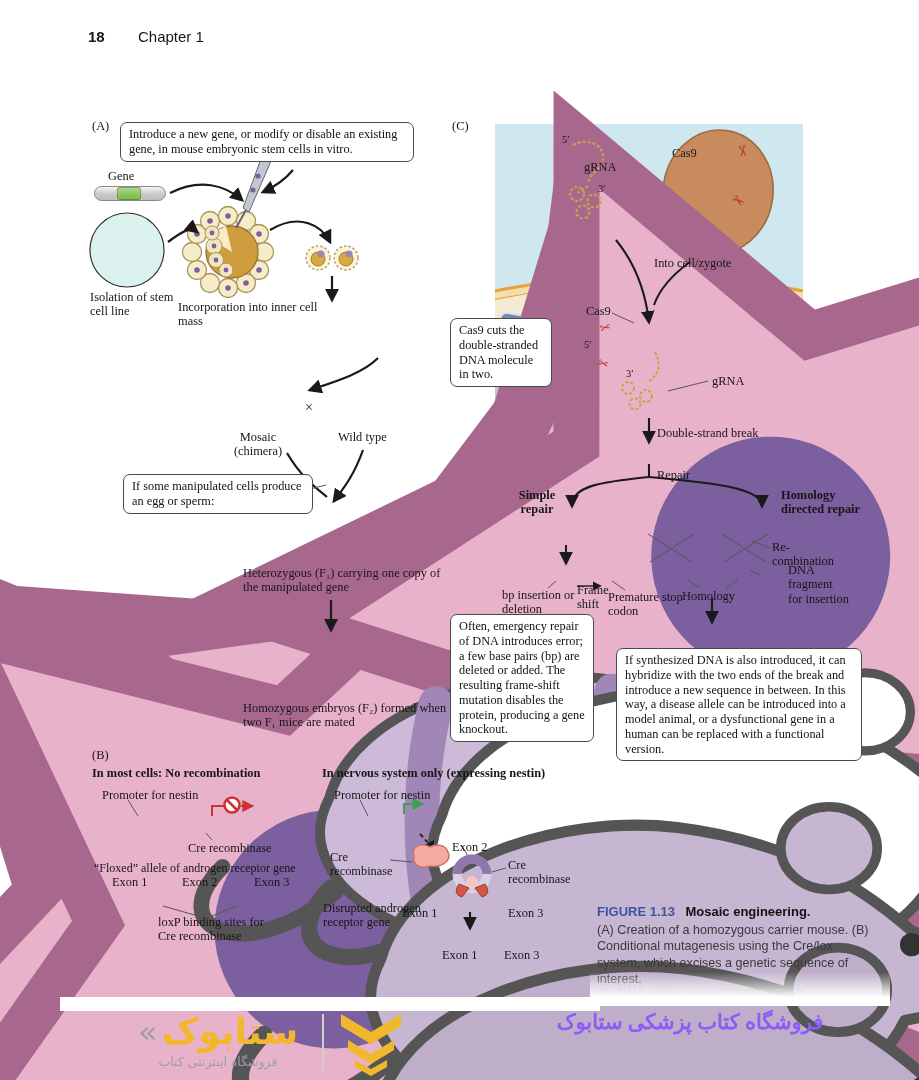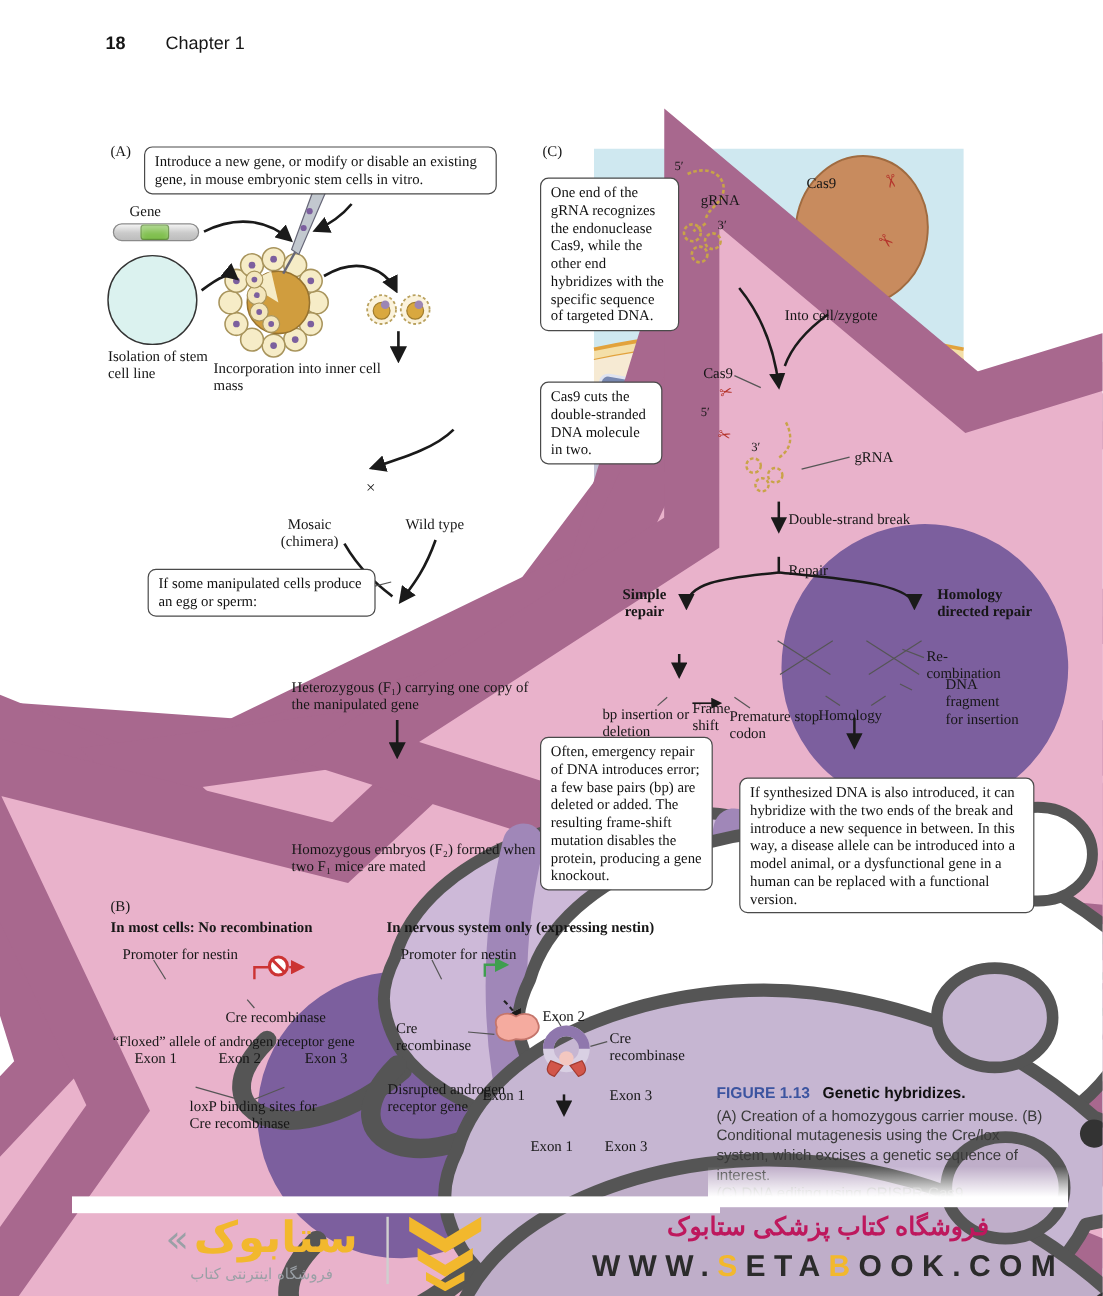--- a/index.html
+++ b/index.html
@@ -347,21 +347,20 @@
   <div class="lbl" style="left:243px;top:566px;width:200px">Heterozygous (F₁) carrying one copy of the manipulated gene</div>
   <div class="lbl" style="left:243px;top:701px;width:205px">Homozygous embryos (F₂) formed when two F₁ mice are mated</div>
 
   <span class="lbl" style="left:452px;top:119px">(C)</span>
   <span class="lbl sm" style="left:562px;top:134px">5′</span>
   <span class="lbl" style="left:584px;top:160px">gRNA</span>
   <span class="lbl sm" style="left:598px;top:183px">3′</span>
   <span class="lbl" style="left:672px;top:146px">Cas9</span>
   <span class="scis" style="left:736px;top:142px;font-size:15px;transform:rotate(80deg)">✂</span>
   <span class="scis" style="left:732px;top:192px;font-size:15px;transform:rotate(40deg)">✂</span>
-  <div class="callout" style="left:450px;top:148px;width:116px">One end of the gRNA recognizes the endonuclease Cas9, while the other end hybridizes with the specific sequence of targeted DNA.</div>
   <span class="lbl" style="left:654px;top:256px">Into cell/zygote</span>
   <span class="lbl" style="left:586px;top:304px">Cas9</span>
   <div class="callout" style="left:450px;top:318px;width:102px">Cas9 cuts the double-stranded DNA molecule in two.</div>
   <span class="lbl sm" style="left:584px;top:339px">5′</span>
   <span class="lbl sm" style="left:626px;top:368px">3′</span>
   <span class="lbl" style="left:712px;top:374px">gRNA</span>
   <span class="scis" style="left:600px;top:320px;font-size:13px;transform:rotate(-15deg)">✂</span>
   <span class="scis" style="left:598px;top:356px;font-size:13px;transform:rotate(15deg)">✂</span>
   <span class="lbl" style="left:657px;top:426px">Double-strand break</span>
   <span class="lbl" style="left:657px;top:468px">Repair</span>
@@ -394,40 +393,37 @@
   <span class="lbl" style="left:402px;top:906px">Exon 1</span>
   <span class="lbl" style="left:508px;top:906px">Exon 3</span>
   <div class="lbl" style="left:323px;top:901px;width:110px">Disrupted androgen receptor gene</div>
   <span class="lbl" style="left:442px;top:948px">Exon 1</span>
   <span class="lbl" style="left:504px;top:948px">Exon 3</span>
   <div class="whitecut" style="left:60px;top:997px;width:540px;height:14px"></div>
 
   <div class="abs capt" style="left:597px;top:902px;width:280px;z-index:4">
     <div>
       <span class="b" style="color:#3c54a0;font-size:13px">FIGURE 1.13</span>
-      <span class="b" style="color:#111;font-size:13px;margin-left:6px">Genetic hybridizes.</span>
+      <span class="b" style="color:#111;font-size:13px;margin-left:6px">Mosaic engineering.</span>
     </div>
     <div style="font-size:12.6px;line-height:1.3;color:#3a3a3a;margin-top:2px">(A) Creation of a homozygous carrier mouse. (B) Conditional mutagenesis using the Cre/lox system, which excises a genetic sequence of interest.</div>
     <div style="font-size:12.6px;color:#8a8a8a">(C) DNA editing using CRISPR-Cas9</div>
   </div>
   <div class="fade" style="left:590px;top:972px;width:300px;height:34px"></div>
 
   <div class="abs" style="left:118px;top:1012px;width:200px;z-index:4;display:flex;flex-direction:column;align-items:center">
     <div style="display:flex;align-items:center;gap:4px">
       <span style="color:#9aa0a6;font-size:32px;font-family:'DejaVu Sans',sans-serif;line-height:1">«</span>
       <span class="b" style="color:#f2b82d;font-size:36px;font-family:'DejaVu Sans',sans-serif;line-height:1.1">ستابوک</span>
     </div>
     <span style="color:#9aa0a6;font-size:12.5px;font-family:'DejaVu Sans',sans-serif;margin-top:2px">فروشگاه اینترنتی کتاب</span>
   </div>
   <div class="abs" style="left:322px;top:1014px;width:2px;height:56px;background:#cfcfcf;z-index:4"></div>
   <svg class="abs" style="left:336px;top:1012px;z-index:4" width="70" height="64" viewBox="0 0 70 64">
     <path d="M5,2 L35,20 L65,2 L65,14 L35,32 L5,14 Z" fill="#f2b82d"></path>
     <path d="M12,28 L35,42 L58,28 L58,38 L35,52 L12,38 Z" fill="#f2b82d"></path>
     <path d="M19,48 L35,57 L51,48 L51,55 L35,64 L19,55 Z" fill="#f2b82d"></path>
   </svg>
   <div class="abs" style="left:470px;top:1010px;width:440px;text-align:center;z-index:4">
-    <div style="font-size:21px;font-weight:600;color:#be185d;font-family:Liberation Sans, sans-serif">فروشگاه کتاب پزشکی ستابوک</div>
-    <div class="sans b" style="font-size:25px;letter-spacing:7px;color:#2b2b2b;margin-top:6px">
-      <span>WWW.</span><span class="yl">S</span><span>ETA</span><span class="yl">B</span><span>OOK.COM</span>
-    </div>
+    <div style="font-size:21px;font-weight:600;color:#8b5cf6;font-family:Liberation Serif, serif">فروشگاه کتاب پزشکی ستابوک</div>
   </div>
 
 </div>
 
 </body></html>

